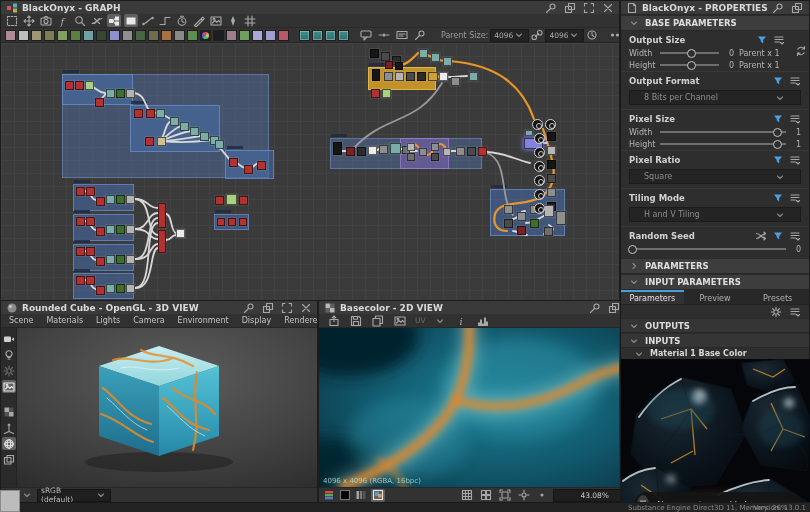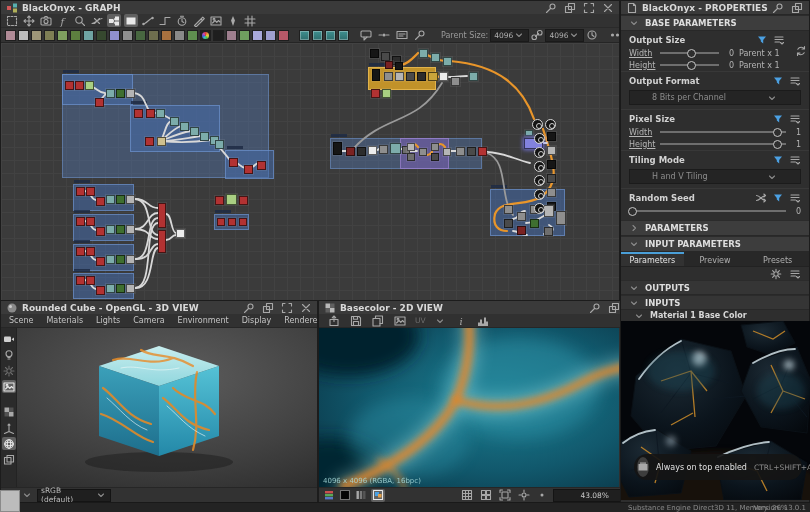--- a/index.html
+++ b/index.html
@@ -55,28 +55,28 @@
          border-right:1px solid #232323;}
   .vtool .tool{width:14px;height:13px;display:inline-flex;}
   
   #props{left:620px;top:0;width:190px;height:503px;background:#2e2e2e;border-left:1px solid #1a1a1a;}
   .secbar{height:14px;background:#3d3d3d;display:flex;align-items:center;gap:5px;padding:0 7px;
           font-size:8.5px;font-weight:bold;color:#dedede;border-top:1px solid #2b2b2b;border-bottom:1px solid #282828;}
   .secbar.dim{background:#353535;height:13px;}
   .glabel{display:flex;align-items:center;gap:4px;padding:3px 8px 1px;font-size:8.5px;font-weight:bold;color:#d2d2d2;}
   .glabel .ics{margin-left:auto;display:flex;gap:5px;}
   .srow{display:flex;align-items:center;height:12px;padding:0 8px;gap:5px;font-size:8px;color:#b5b5b5;}
-  .srow .lbl{width:26px;text-decoration:underline;}
+  .srow .lbl{width:26px;}
   .track{position:relative;height:2px;background:#6e6e6e;flex:1;}
   .knob{position:absolute;top:-3.5px;width:7px;height:7px;border:1.2px solid #c6c6c6;border-radius:50%;
         background:#2e2e2e;margin-left:-4px;}
   .val{width:10px;text-align:right;}
   .mode{width:46px;text-align:left;color:#b5b5b5;}
   .dd{height:13px;background:#242424;border:1px solid #1b1b1b;display:flex;align-items:center;
-      justify-content:space-between;margin:2px 8px 4px;padding:0 22px;font-size:8px;color:#8d8d8d;}
+      justify-content:space-between;margin:2px 8px 4px;padding:0 14px;font-size:8px;color:#8d8d8d;}
   .tabs{display:flex;height:14px;background:#282828;border-bottom:1px solid #222;}
   .tab{flex:1;text-align:center;font-size:8px;color:#b0b0b0;line-height:13px;border-top:2px solid transparent;box-sizing:border-box;}
   .tab.active{background:#323232;border-top-color:#4a9fd8;color:#e4e4e4;}
   .iconrow{height:13px;display:flex;align-items:center;justify-content:flex-end;gap:7px;padding:0 8px;background:#2e2e2e;}
   .mathead{height:11px;display:flex;align-items:center;gap:5px;padding:0 12px;font-size:8px;font-weight:bold;color:#d8d8d8;}
   #preview{position:relative;width:190px;height:179px;overflow:hidden;background:#05070a;}
   .toast{position:absolute;left:13px;top:133px;width:168px;height:26px;border-radius:13px;
          background:rgba(20,20,20,.93);display:flex;align-items:center;gap:7px;padding:0 9px 0 3px;box-sizing:border-box;}
   .toast .tic{width:20px;height:20px;border-radius:50%;background:#3d3d3d;display:flex;align-items:center;justify-content:center;color:#cfcfcf;}
   .toast .tt{font-size:8px;color:#e0e0e0;white-space:nowrap;}
@@ -1009,20 +1009,46 @@
       </div>
       <div class="srow">
           <span class="lbl">Height</span>
         <span class="track">
             <span class="knob" style="left:93%"></span>
           </span>
         <span class="val">1</span>
       </div>
     </div>
 
+    <div style="border-bottom:1px solid #383838;">
+      <div class="glabel">
+          <span>Pixel Ratio</span>
+        <span class="ics">
+          <span class="ic">
+              <svg width="12" height="12" viewBox="0 0 12 12" fill="none" stroke="currentColor" stroke-width="1.1" stroke-linecap="round" stroke-linejoin="round">
+                <path d="M2 2.5 H10 L7.2 6 V9.5 L4.8 7.5 V6 Z" fill="#4ba0e2" stroke="none"></path>
+              </svg>
+            </span>
+          <span class="ic">
+              <svg width="12" height="12" viewBox="0 0 12 12" fill="none" stroke="currentColor" stroke-width="1.1" stroke-linecap="round" stroke-linejoin="round">
+                <path d="M2 3 H10 M2 5.5 H10 M2 8 H6.5"></path>
+                <path d="M7.5 8.5 L9 10 L10.5 8.5"></path>
+              </svg>
+            </span>
+        </span>
+      </div>
+      <div class="dd">
+        <span>Square</span>
+        <span class="ic chv">
+            <svg width="12" height="12" viewBox="0 0 12 12" fill="none" stroke="currentColor" stroke-width="1.1" stroke-linecap="round" stroke-linejoin="round">
+              <path d="M3.5 5 L6 7.5 L8.5 5"></path>
+            </svg>
+          </span>
+      </div>
+    </div>
 
     <div style="border-bottom:1px solid #383838;">
       <div class="glabel">
           <span>Tiling Mode</span>
         <span class="ics">
           <span class="ic">
               <svg width="12" height="12" viewBox="0 0 12 12" fill="none" stroke="currentColor" stroke-width="1.1" stroke-linecap="round" stroke-linejoin="round">
                 <path d="M2 2.5 H10 L7.2 6 V9.5 L4.8 7.5 V6 Z" fill="#4ba0e2" stroke="none"></path>
               </svg>
             </span>

